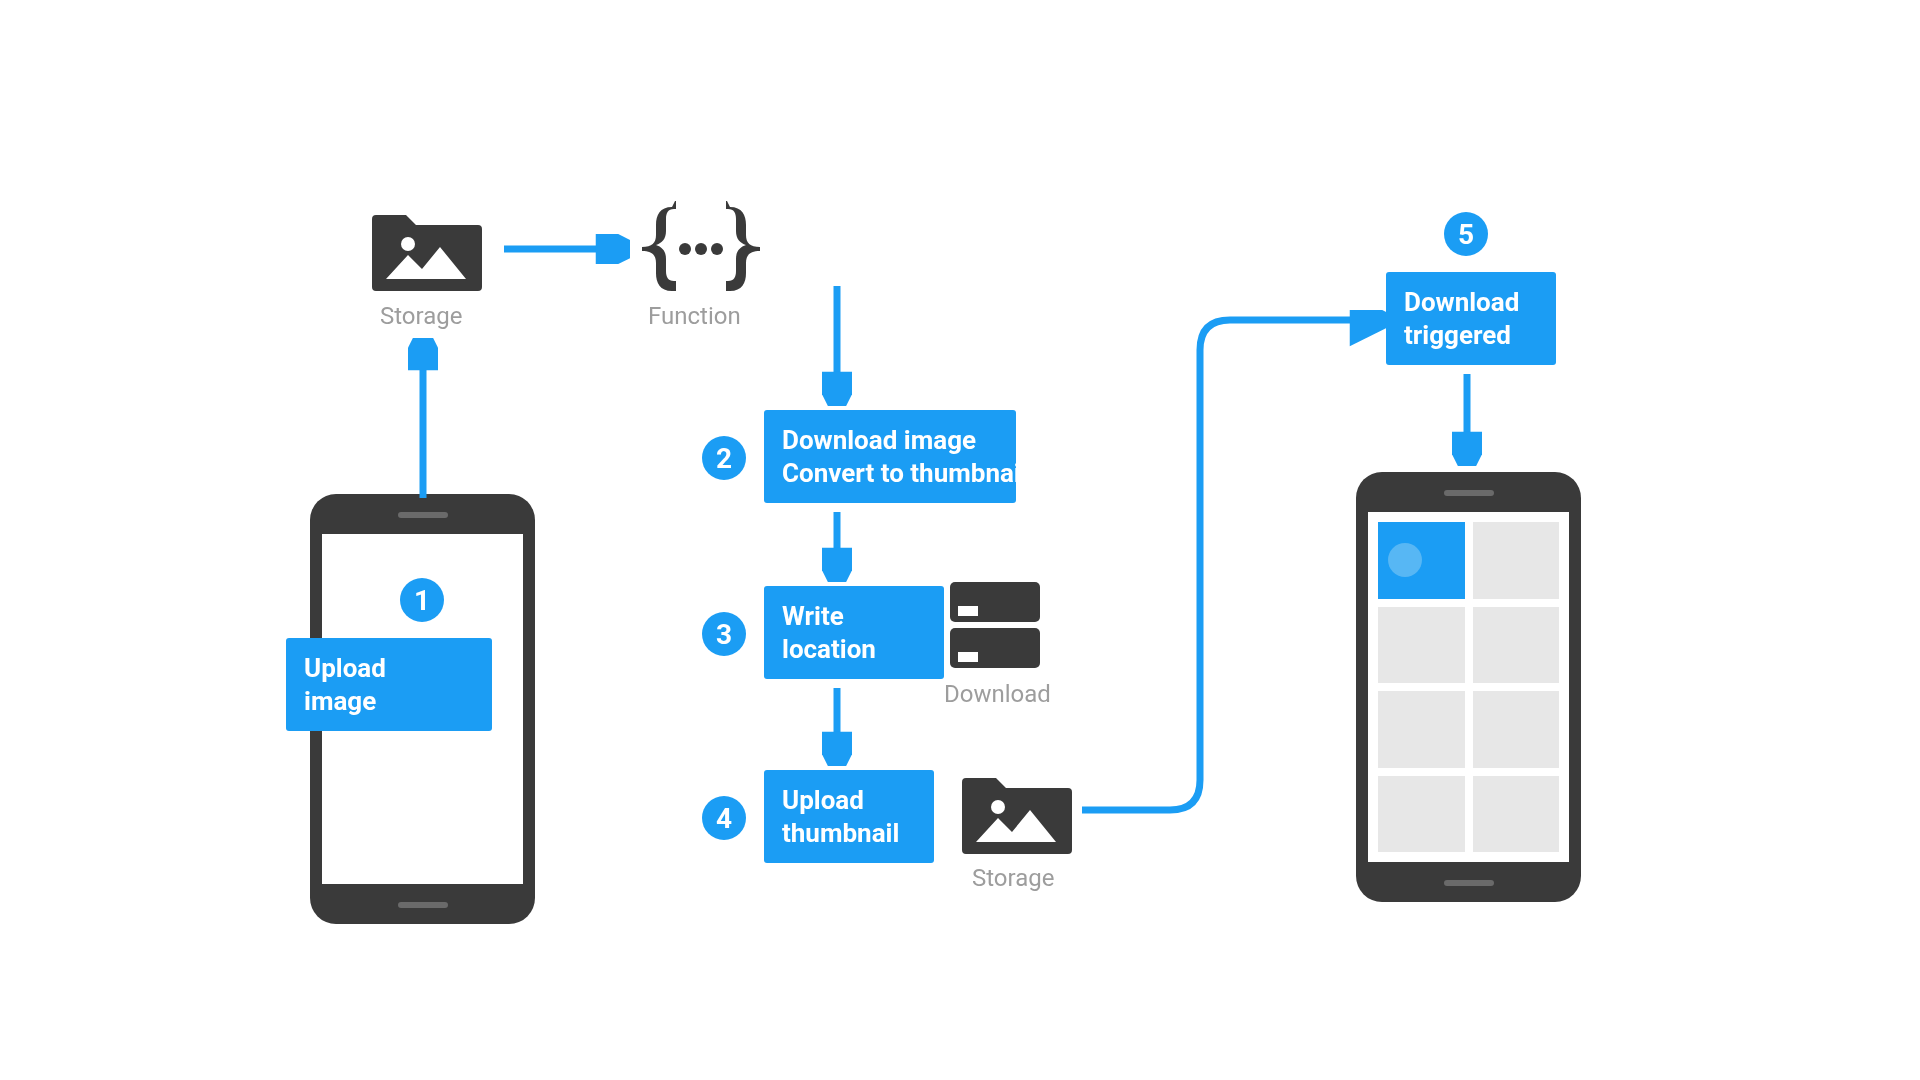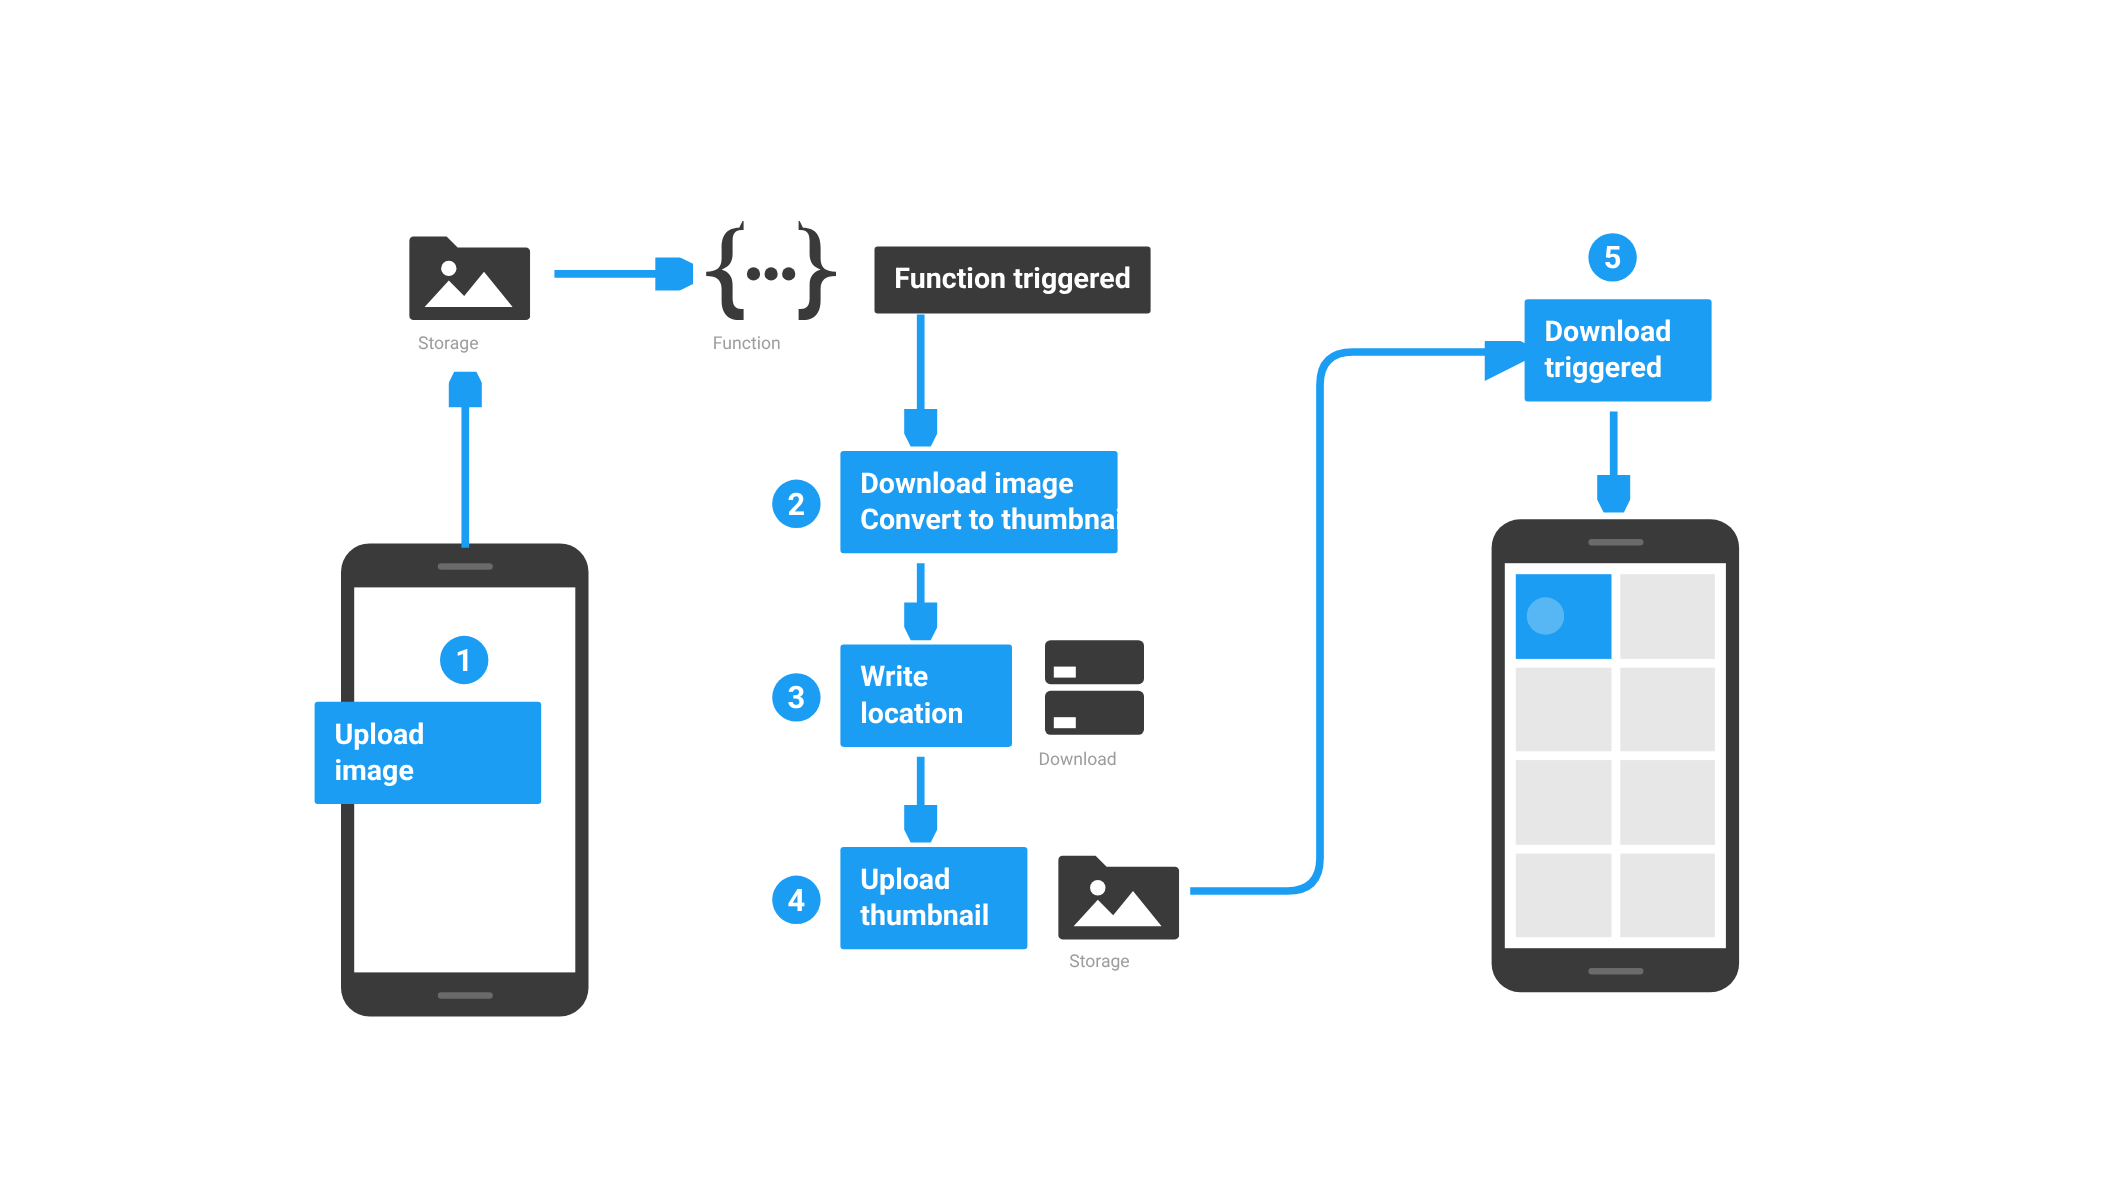--- a/index.html
+++ b/index.html
@@ -30,21 +30,21 @@
     padding: 14px 18px;
     border-radius: 3px;
     box-sizing: border-box;
   }
   .box-dark {
     background: #3a3a3a;
   }
   .label {
     position: absolute;
     color: #9d9d9d;
-    font-size: 16px;
+    font-size: 24px;
     font-weight: 400;
   }
   .badge {
     position: absolute;
     width: 44px;
     height: 44px;
     background: #1b9df4;
     border-radius: 50%;
     color: #fff;
     font-weight: 700;
@@ -163,23 +163,20 @@
 
   <svg class="icon" style="left:416px; top:77px;" width="130" height="95" viewBox="0 0 130 95">
     <path d="M36 6 c-12 0 -16 8 -16 18 v10 c0 8 -4 12 -14 12 v4 c10 0 14 4 14 12 v10 c0 10 4 18 16 18 h4 v-10 h-2 c-6 0 -8 -4 -8 -10 v-12 c0 -8 -4 -12 -10 -14 c6 -2 10 -6 10 -14 v-12 c0 -6 2 -10 8 -10 h2 v-10 z" fill="#3a3a3a"></path>
     <path d="M94 6 c12 0 16 8 16 18 v10 c0 8 4 12 14 12 v4 c-10 0 -14 4 -14 12 v10 c0 10 -4 18 -16 18 h-4 v-10 h2 c6 0 8 -4 8 -10 v-12 c0 -8 4 -12 10 -14 c-6 -2 -10 -6 -10 -14 v-12 c0 -6 -2 -10 -8 -10 h-2 v-10 z" fill="#3a3a3a"></path>
     <circle cx="49" cy="48" r="6" fill="#3a3a3a"></circle>
     <circle cx="65" cy="48" r="6" fill="#3a3a3a"></circle>
     <circle cx="81" cy="48" r="6" fill="#3a3a3a"></circle>
   </svg>
   <div class="label" style="left:428px; top:178px;">Function</div>
 
-  <div class="box box-dark" style="left:575px; top:100px;">
-    <span>Function triggered</span>
-  </div>
 
   <svg style="position:absolute; left:602px; top:158px;" width="30" height="124">
     <defs>
       <marker id="ahD1" viewBox="0 0 12 12" refX="6" refY="6" markerWidth="9" markerHeight="9" orient="auto-start-reverse">
         <path d="M1 1 L11 6 L1 11 z" fill="#1b9df4"></path>
       </marker>
     </defs>
     <line x1="15" y1="4" x2="15" y2="116" stroke="#1b9df4" stroke-width="7" marker-end="url(#ahD1)"></line>
   </svg>
 
@@ -196,21 +193,21 @@
       <marker id="ahD2" viewBox="0 0 12 12" refX="6" refY="6" markerWidth="9" markerHeight="9" orient="auto-start-reverse">
         <path d="M1 1 L11 6 L1 11 z" fill="#1b9df4"></path>
       </marker>
     </defs>
     <line x1="15" y1="4" x2="15" y2="66" stroke="#1b9df4" stroke-width="7" marker-end="url(#ahD2)"></line>
   </svg>
 
   <div class="badge" style="left:482px; top:488px;">
     <span>3</span>
   </div>
-  <div class="box" style="left:544px; top:462px; width:156px;">
+  <div class="box" style="left:544px; top:462px; width:180px;">
     <span style="white-space:pre;">Write
 location</span>
   </div>
 
   <svg class="icon" style="left:726px; top:452px;" width="98" height="98" viewBox="0 0 98 98">
     <rect x="4" y="6" width="90" height="40" rx="5" fill="#3a3a3a"></rect>
     <rect x="12" y="30" width="20" height="10" fill="#fff"></rect>
     <rect x="4" y="52" width="90" height="40" rx="5" fill="#3a3a3a"></rect>
     <rect x="12" y="76" width="20" height="10" fill="#fff"></rect>
   </svg>

